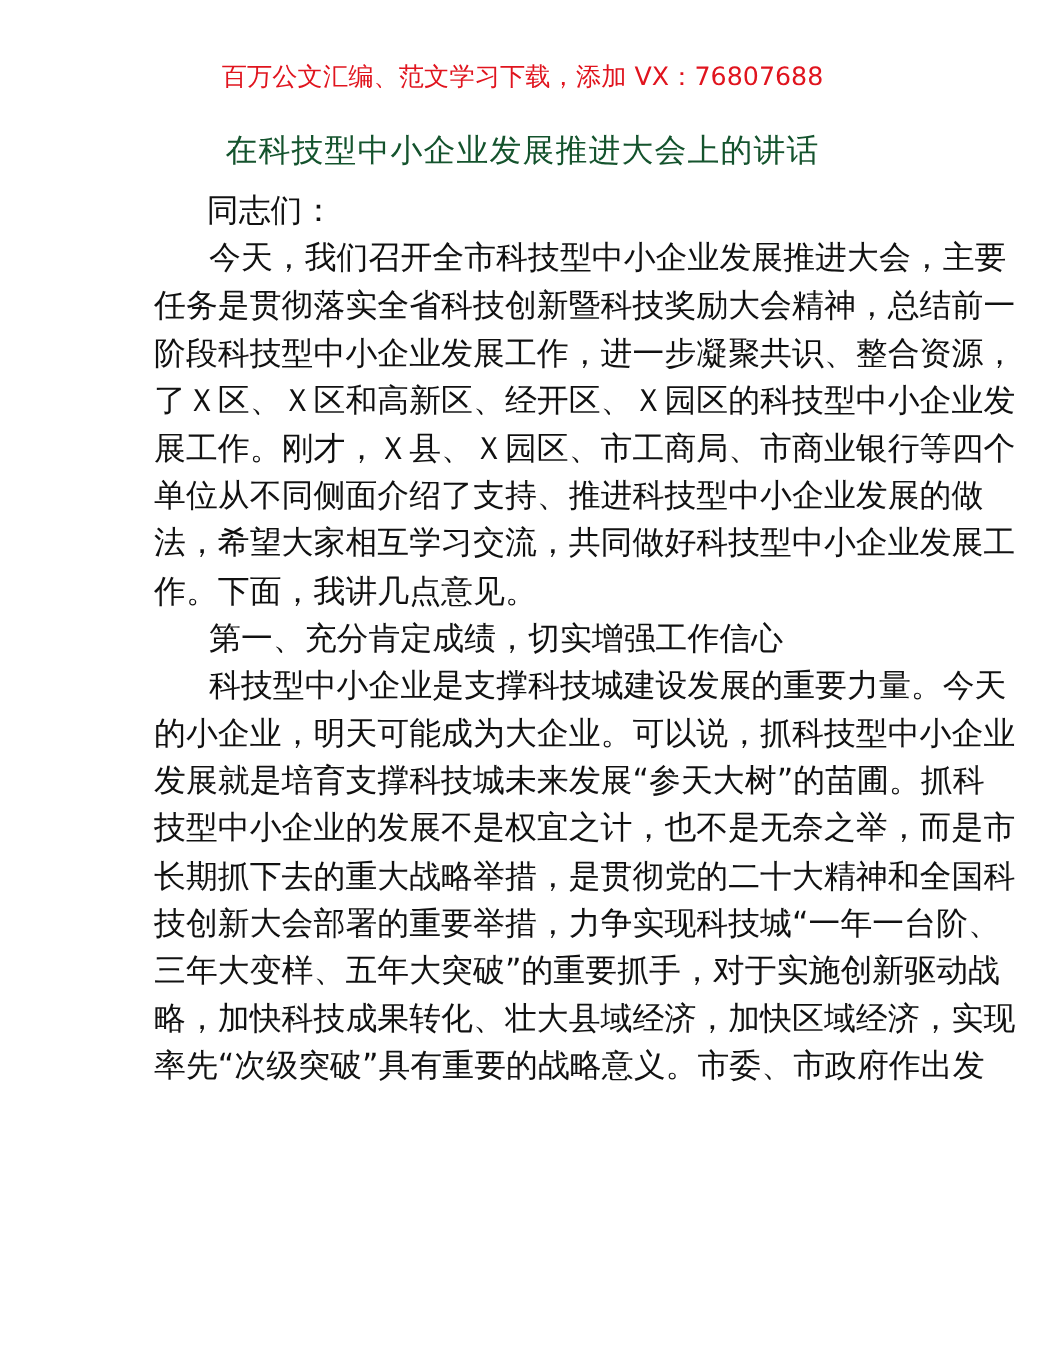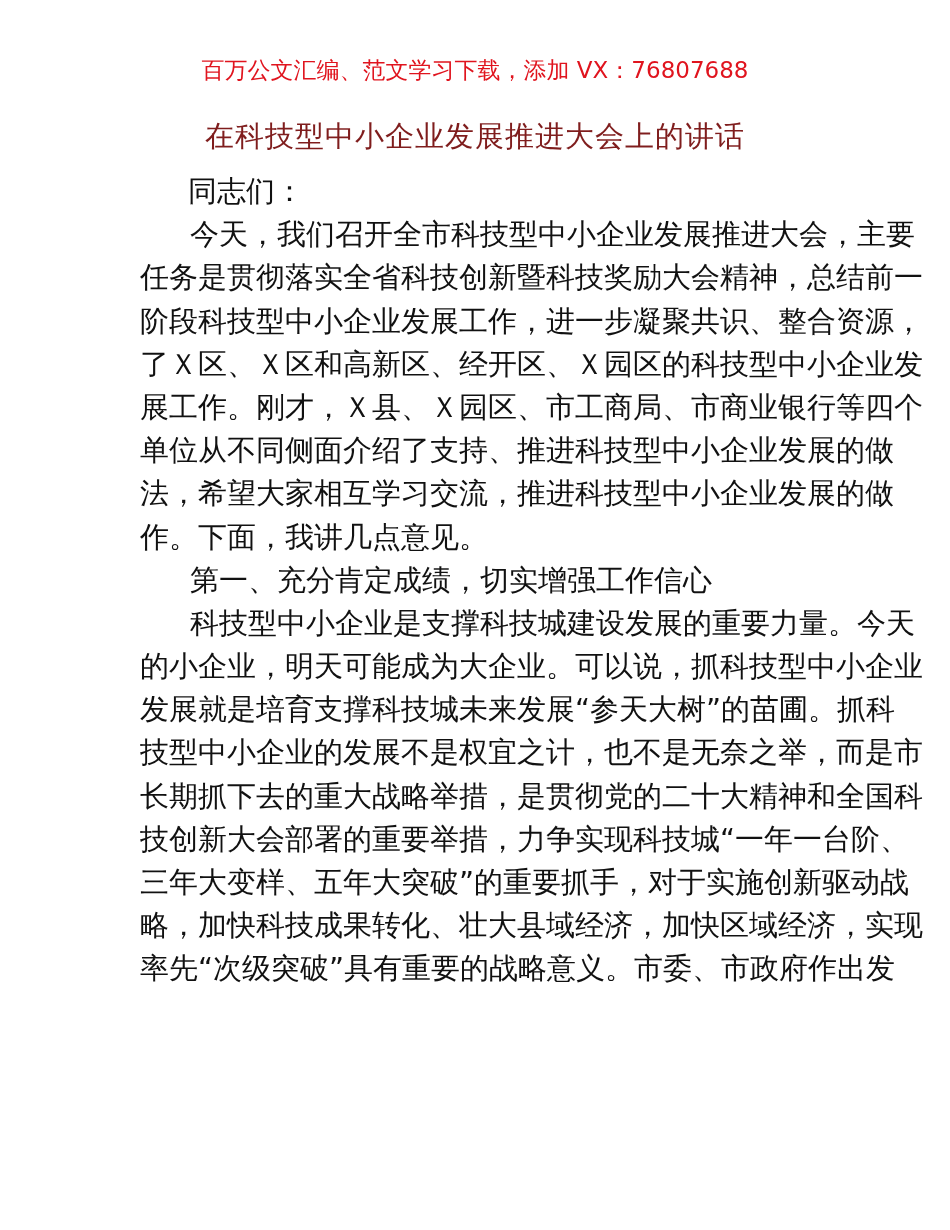--- a/index.html
+++ b/index.html
@@ -27,21 +27,21 @@
       letter-spacing: 0px;
     }
     .title {
       position: absolute;
       top: 114px;
       left: 0;
       width: 950px;
       text-align: center;
       font-size: 29px;
       line-height: 44px;
-      color: #7f1d1d;
+      color: #14532d;
       letter-spacing: 1px;
     }
     .content {
       position: absolute;
       top: 170px;
       left: 140px;
       width: 672px;
       font-size: 29px;
       line-height: 43.2px;
     }
@@ -72,21 +72,21 @@
 <div class="content">
   <div class="line last indent" style="padding-left:48px;">同志们：</div>
 
   <div>
     <span class="line indent">今天，我们召开全市科技型中小企业发展推进大会，主要</span>
     <span class="line">任务是贯彻落实全省科技创新暨科技奖励大会精神，总结前一</span>
     <span class="line">阶段科技型中小企业发展工作，进一步凝聚共识、整合资源，</span>
     <span class="line">了Ｘ区、Ｘ区和高新区、经开区、Ｘ园区的科技型中小企业发</span>
     <span class="line">展工作。刚才，Ｘ县、Ｘ园区、市工商局、市商业银行等四个</span>
     <span class="line">单位从不同侧面介绍了支持、推进科技型中小企业发展的做</span>
-    <span class="line">法，希望大家相互学习交流，推进科技型中小企业发展的做</span>
+    <span class="line">法，希望大家相互学习交流，共同做好科技型中小企业发展工</span>
     <span class="line last">作。下面，我讲几点意见。</span>
   </div>
 
   <div>
     <span class="line last heading-line">第一、充分肯定成绩，切实增强工作信心</span>
   </div>
 
   <div>
     <span class="line indent">科技型中小企业是支撑科技城建设发展的重要力量。今天</span>
     <span class="line">的小企业，明天可能成为大企业。可以说，抓科技型中小企业</span>

